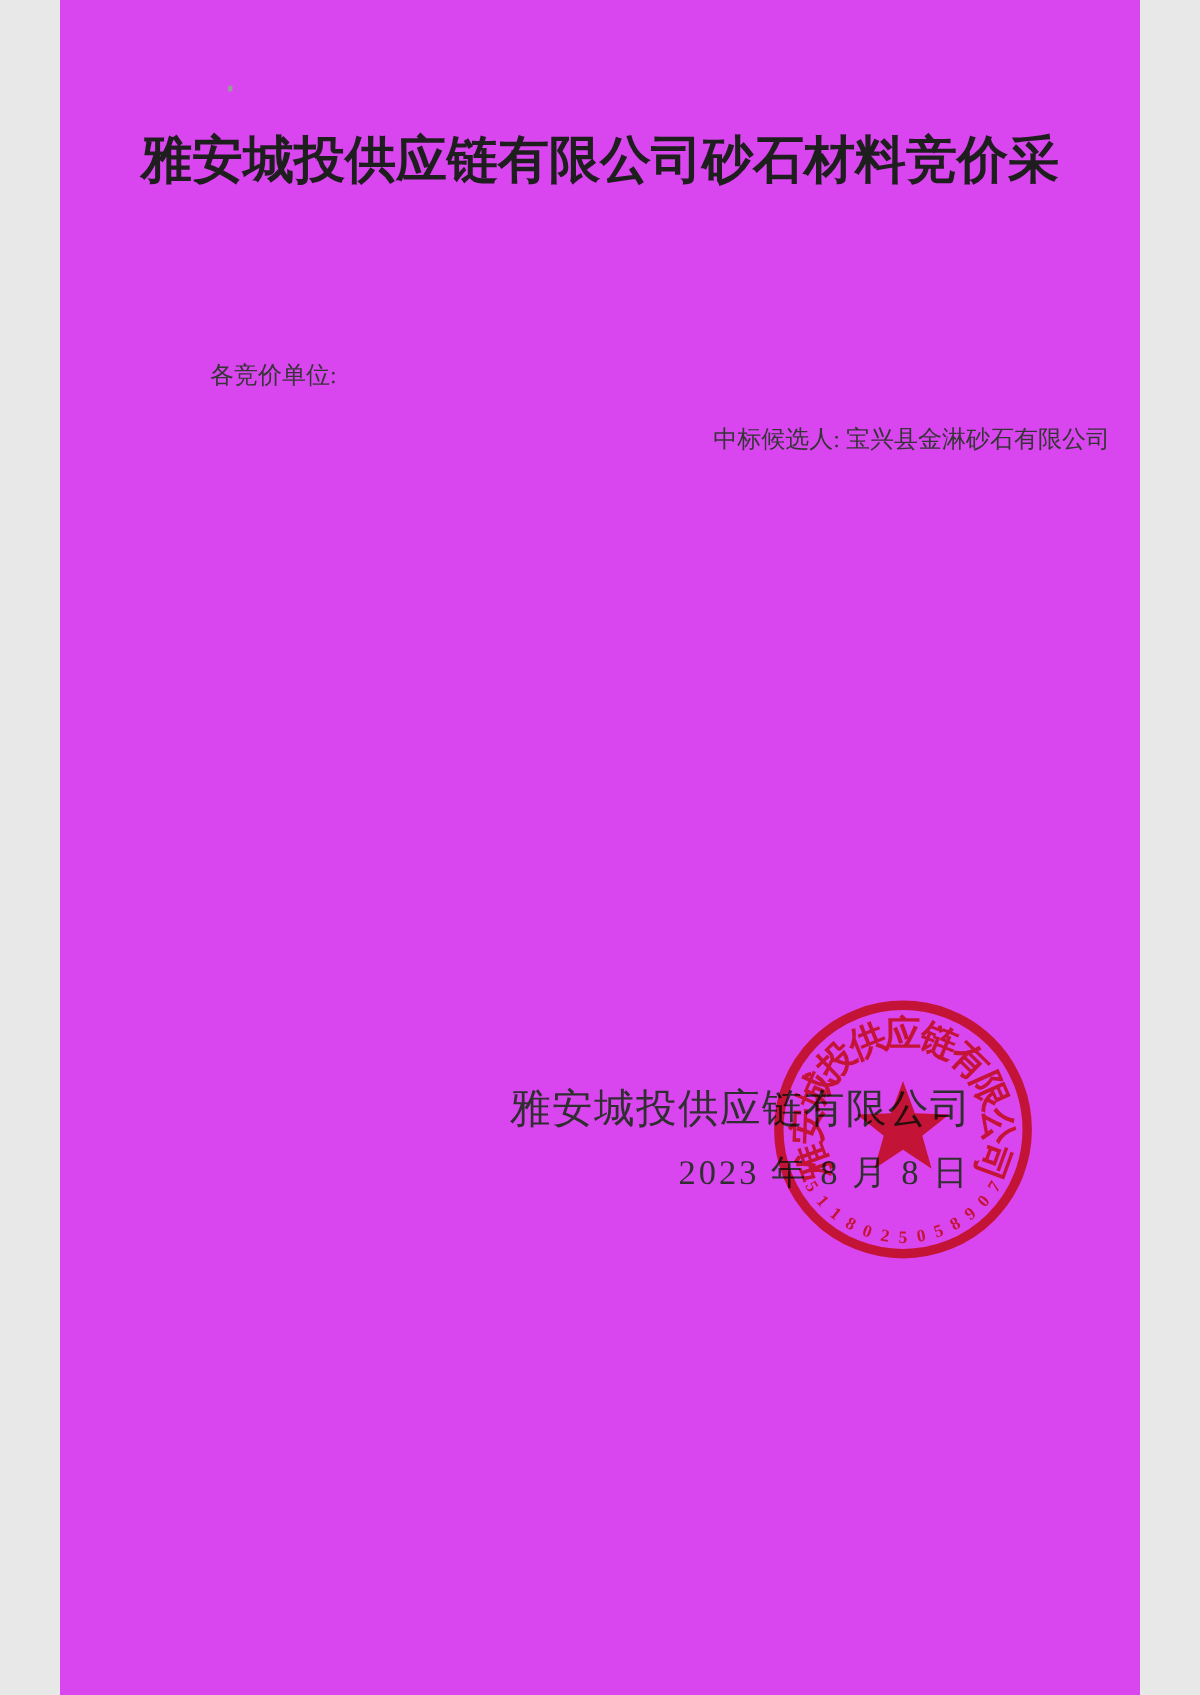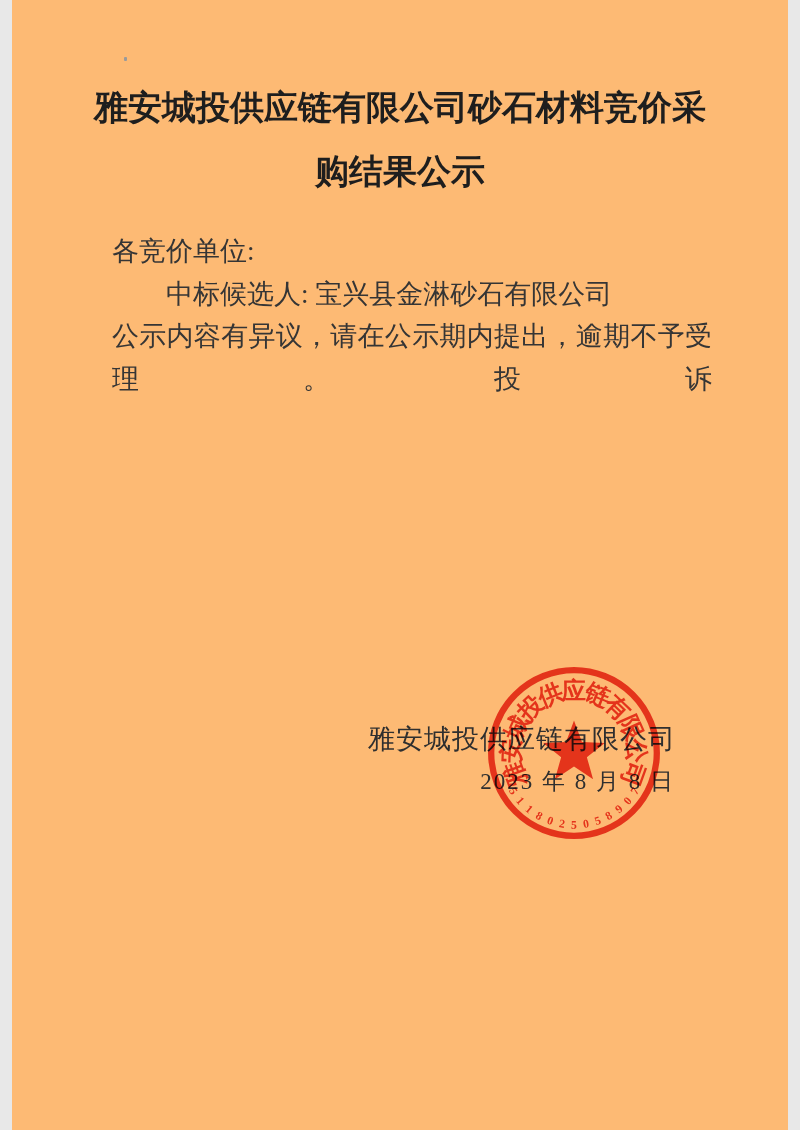--- a/index.html
+++ b/index.html
@@ -1,21 +1,21 @@
 <!DOCTYPE html>
 <html><head>
 <meta charset="utf-8">
 <style>
   * { margin: 0; padding: 0; box-sizing: border-box; }
   html, body { background: #e8e8e8; }
   .page {
     position: relative;
-    width: 776px;
+    width: 720px;
     height: 1130px;
-    background: #fdba74;
+    background: #d946ef;
     margin: 0 auto;
     overflow: hidden;
     font-family: "Liberation Serif", "DejaVu Serif", serif;
   }
   .doc-title {
     position: absolute;
     top: 76px;
     left: 0;
     width: 100%;
     text-align: center;
@@ -23,29 +23,29 @@
     font-weight: bold;
     color: #1e1e1e;
     line-height: 64px;
     letter-spacing: 0px;
   }
   .doc-body {
     position: absolute;
     top: 230px;
     left: 100px;
     width: 600px;
-    font-size: 27px;
+    font-size: 16px;
     color: #353535;
     line-height: 42.5px;
   }
   .body-line {
     width: 100%;
     white-space: nowrap;
   }
-  .body-line.indent { text-indent: 2em; }
+  .body-line.indent { text-indent: 2em; text-align: right; }
   .body-line.justify {
     white-space: normal;
     text-align: justify;
     text-align-last: justify;
   }
   .sig-company {
     position: absolute;
     top: 721px;
     right: 112px;
     font-size: 27px;
@@ -87,27 +87,25 @@
 </style>
 </head>
 <body>
 
 <div class="page">
 
   <div class="scan-speck"></div>
 
   <div class="doc-title">
     <div>雅安城投供应链有限公司砂石材料竞价采</div>
-    <div>购结果公示</div>
   </div>
 
   <div class="doc-body">
       <div class="body-line">各竞价单位:</div>
       <div class="body-line indent">中标候选人: 宝兴县金淋砂石有限公司</div>
-      <div class="body-line justify">公示内容有异议，请在公示期内提出，逾期不予受理。投诉</div>
     </div>
 
   <div class="sig-company">雅安城投供应链有限公司</div>
   <div class="sig-date">2023 年 8 月 8 日</div>
 
   <svg class="seal" viewBox="0 0 200 200" xmlns="http://www.w3.org/2000/svg">
     <circle cx="100" cy="100" r="92" fill="none" stroke-width="7" stroke="#e32d1f"></circle>
     <polygon points="100,64 91.2,87.9 65.8,88.9 85.7,104.6 78.8,129.1 100,115 121.2,129.1 114.3,104.6 134.2,88.9 108.8,87.9" fill="#e32d1f"></polygon>
     <g id="seal-company-g">
         <text transform="translate(34.2,123.9) rotate(-110.0)" text-anchor="middle" dominant-baseline="central" font-size="27" fill="#e32d1f">雅</text>

